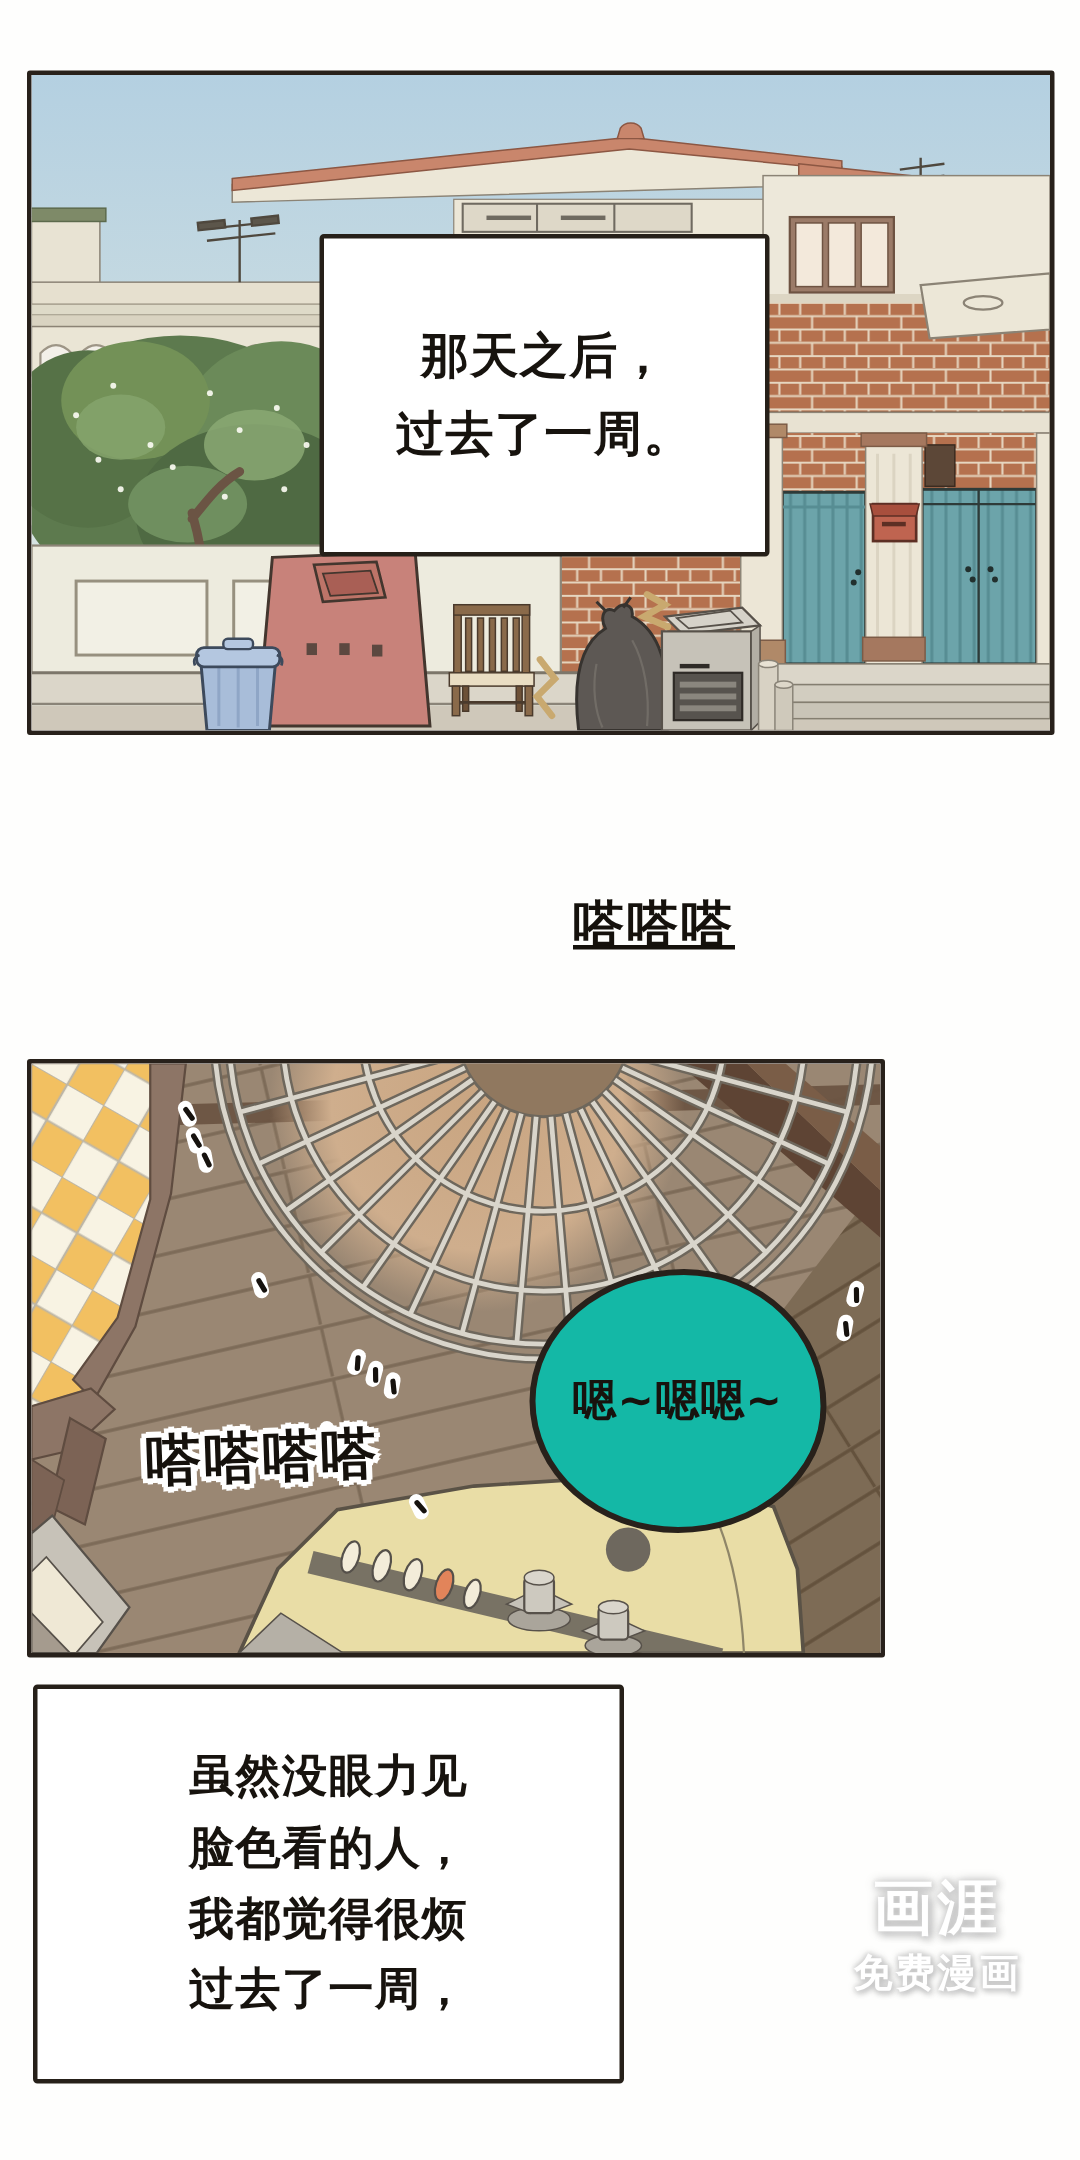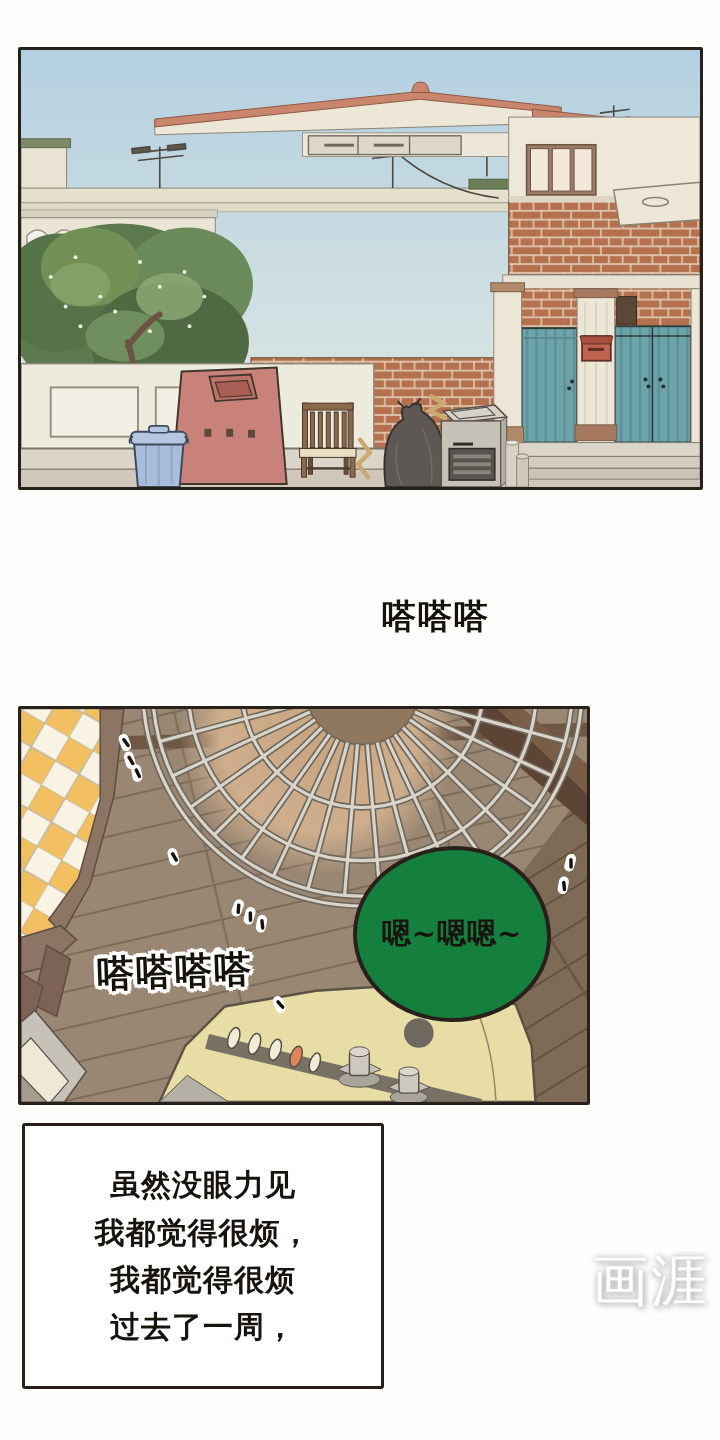--- a/index.html
+++ b/index.html
@@ -11,44 +11,43 @@
   .panel svg{position:absolute;left:0;top:0;width:100%;height:100%;display:block;}
   .caption-box{
     position:absolute;box-sizing:border-box;background:#ffffff;border:3px solid #262019;border-radius:3px;
     display:flex;flex-direction:column;align-items:center;justify-content:center;text-align:center;
     font-weight:700;color:#17130e;
   }
   #caption1{left:192px;top:106px;width:300px;height:215px;font-size:32px;line-height:1.6;letter-spacing:1px;}
   .sfx{
     position:absolute;font-weight:900;color:#15110c;letter-spacing:2px;white-space:nowrap;
   }
-  #sfx-small{left:382px;top:594px;font-size:34px;}
+  #sfx-small{left:382px;top:594px;font-size:34px;text-decoration:underline;}
   #sfx-big{
     left:76px;top:238px;font-size:37px;color:#15110c;
     text-shadow:-3px -3px 0 #fff,3px -3px 0 #fff,-3px 3px 0 #fff,3px 3px 0 #fff,0 -4px 0 #fff,0 4px 0 #fff,-4px 0 0 #fff,4px 0 0 #fff;
     transform:rotate(-2deg);
   }
   #speech-bubble{
     position:absolute;left:332px;top:137px;width:198px;height:176px;box-sizing:border-box;
-    background:#15803d;border:4px solid #28211b;
+    background:#14b8a6;border:4px solid #28211b;
     border-radius:52% 48% 50% 50% / 50% 52% 48% 50%;
     display:flex;align-items:center;justify-content:center;
     font-size:29px;font-weight:800;color:#17130e;letter-spacing:1px;white-space:nowrap;
   }
   #narration-box{
-    left:22px;top:1123px;width:362px;height:266px;
+    left:22px;top:1123px;width:394px;height:266px;
     font-size:30px;line-height:1.58;font-weight:700;letter-spacing:1px;
   }
   #watermark{
     position:absolute;left:540px;top:1250px;width:170px;text-align:center;color:#ffffff;
   }
   #watermark .logo{
-    font-size:56px;font-weight:400;letter-spacing:3px;line-height:1.1;
+    font-size:40px;font-weight:700;letter-spacing:3px;line-height:1.1;
     text-shadow:0 0 3px #d8d8d8,0 0 7px #bdbdbd,2px 2px 6px #ababab;
-    text-align:right;
   }
   #watermark .tagline{
     font-size:26px;font-weight:700;letter-spacing:2px;margin-top:4px;
     text-shadow:0 0 3px #d4d4d4,0 0 6px #bdbdbd,1px 1px 4px #ababab;
   }
 </style>
 </head>
 <body>
 
 <div id="page">
@@ -292,20 +291,24 @@
         <rect x="436" y="418" width="38" height="4" fill="#8a867e"></rect>
         <rect x="436" y="426" width="38" height="4" fill="#8a867e"></rect>
         <rect x="436" y="398" width="20" height="3" fill="#2f2b27"></rect>
         <rect x="489" y="398" width="13" height="45" fill="#d8d2c4" stroke="#8a8478"></rect>
         <ellipse cx="495.5" cy="398" rx="6.5" ry="2.5" fill="#e8e2d4" stroke="#8a8478"></ellipse>
         <rect x="500" y="412" width="12" height="31" fill="#cfc9bb" stroke="#8a8478"></rect>
         <ellipse cx="506" cy="412" rx="6" ry="2.5" fill="#ddd7c9" stroke="#8a8478"></ellipse>
       </g>
     </svg>
 
+    <div id="caption1" class="caption-box">
+      <div>那天之后，</div>
+      <div>过去了一周。</div>
+    </div>
   </div>
 
   <div id="sfx-small" class="sfx">嗒嗒嗒</div>
 
   <div class="panel" style="left:18px;top:706px;width:572px;height:399px;">
     <svg viewBox="0 0 572 399" preserveAspectRatio="none">
       <defs>
         <pattern id="planksP" width="240" height="36" patternUnits="userSpaceOnUse" patternTransform="rotate(-13)">
           <rect width="240" height="36" fill="#9a8773"></rect>
           <path d="M0,2H240 M150,2V36" stroke="#7d6b58" stroke-width="2.2" fill="none"></path>
@@ -445,22 +448,23 @@
     </svg>
 
     <div id="speech-bubble">
       <span>嗯~嗯嗯~</span>
     </div>
     <div id="sfx-big" class="sfx">嗒嗒嗒嗒</div>
   </div>
 
   <div id="narration-box" class="caption-box">
     <div>虽然没眼力见</div>
-    <div>我都觉得很烦，</div>
+    <div>脸色看的人，</div>
     <div>我都觉得很烦</div>
     <div>过去了一周，</div>
   </div>
 
   <div id="watermark">
     <div class="logo">画涯</div>
+    <div class="tagline">免费漫画</div>
   </div>
 
 </div>
 
 </body></html>

